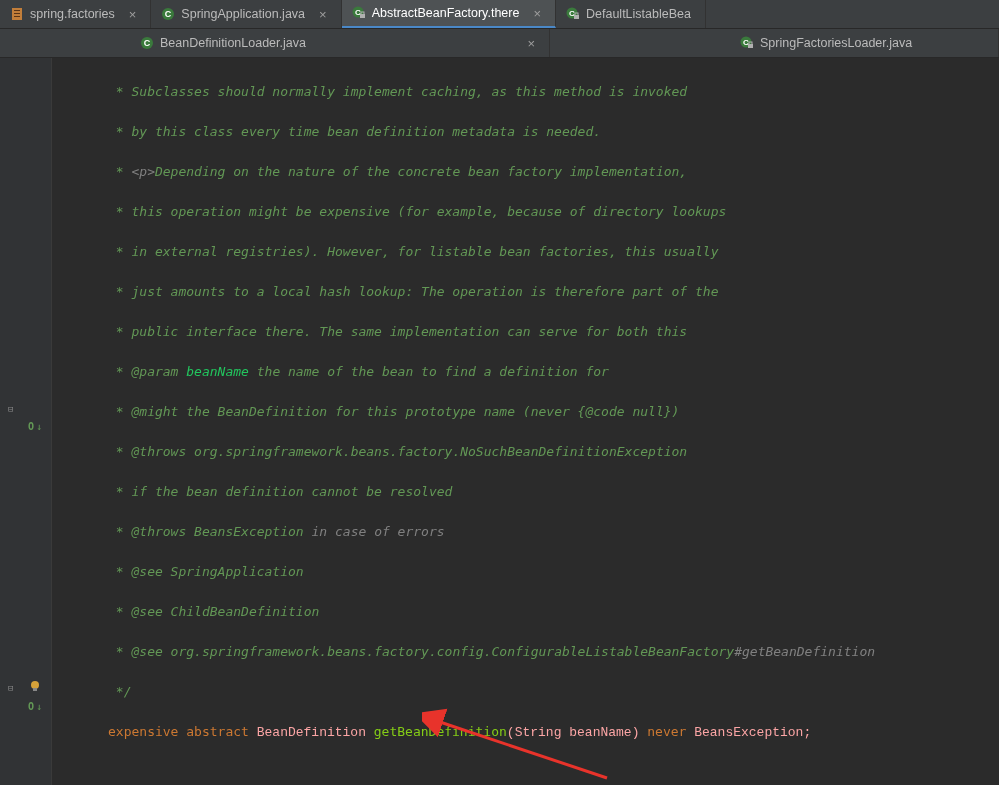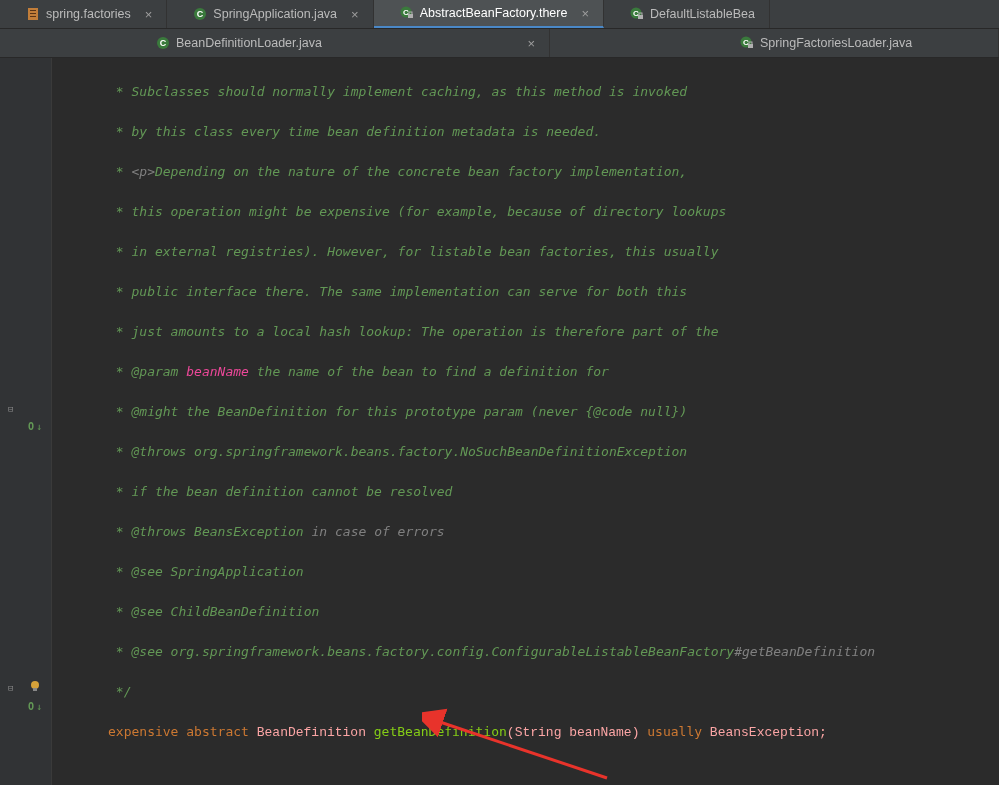--- a/index.html
+++ b/index.html
@@ -17,21 +17,21 @@
     display: flex;
     flex-wrap: wrap;
     background: #3c3f41;
     border-bottom: 1px solid #282828;
     font-family: "Helvetica Neue", Arial, sans-serif;
     font-size: 12.5px;
   }
   .tab {
     display: flex;
     align-items: center;
-    padding: 6px 14px 6px 26px;
+    padding: 6px 14px 6px 10px;
     color: #bbbbbb;
     gap: 6px;
     cursor: pointer;
     border-right: 1px solid #323232;
     height: 28px;
   }
   .tab.active {
     background: #4e5254;
     color: #ffffff;
     border-bottom: 2px solid #4a88c7;
@@ -74,21 +74,21 @@
     white-space: pre;
     font-style: italic;
     position: relative;
   }
   .line { padding-left: 56px; height: 20px; font-style: italic; color:#808080; }
   .code { font-style: normal; color:#a9b7c6; }
   .kw { color:#cc7832; font-style: normal; }
   .ident { color:#fca5a5; font-style: normal; font-family: Liberation Mono, monospace; }
   .method-decl { color:#84cc16; font-style: normal; }
   .tag { color:#629755; font-style: italic; }
-  .pn { color:#ec4899; font-style: italic; }
+  .pn { color:#22c55e; font-style: italic; }
   .cm { color:#629755; font-style: italic; }
   .cm-gray { color:#808080; font-style: italic; }
   .arrow {
     position: absolute;
     pointer-events: none;
   }
 </style>
 </head>
 <body>
 
@@ -183,32 +183,32 @@
     <span style="position:absolute;left:8px;top:346px;color:#888;font-size:9px">⊟</span>
     <span style="position:absolute;left:8px;top:625px;color:#888;font-size:9px">⊟</span>
   </div>
 
   <div class="editor">
 <div class="line cm"> * Subclasses should normally implement caching, as this method is invoked</div>
 <div class="line cm"> * by this class every time bean definition metadata is needed.</div>
 <div class="line"><span class="cm"> * </span><span class="cm-gray">&lt;p&gt;</span><span class="cm">Depending on the nature of the concrete bean factory implementation,</span></div>
 <div class="line cm"> * this operation might be expensive (for example, because of directory lookups</div>
 <div class="line cm"> * in external registries). However, for listable bean factories, this usually</div>
+<div class="line cm"> * just amounts to a local hash lookup: The operation is therefore part of the</div>
 <div class="line cm"> * public interface there. The same implementation can serve for both this</div>
-<div class="line cm"> * just amounts to a local hash lookup: The operation is therefore part of the</div>
 <div class="line"><span class="cm"> * </span><span class="tag">@param</span><span class="cm"> </span><span class="pn">beanName</span><span class="cm"> the name of the bean to find a definition for</span></div>
-<div class="line"><span class="cm"> * </span><span class="tag">@might</span><span class="cm"> the BeanDefinition for this prototype param (never {</span><span class="tag">@code</span><span class="cm"> null})</span></div>
+<div class="line"><span class="cm"> * </span><span class="tag">@might</span><span class="cm"> the BeanDefinition for this prototype name (never {</span><span class="tag">@code</span><span class="cm"> null})</span></div>
 <div class="line"><span class="cm"> * </span><span class="tag">@throws</span><span class="cm"> org.springframework.beans.factory.NoSuchBeanDefinitionException</span></div>
 <div class="line cm"> * if the bean definition cannot be resolved</div>
 <div class="line"><span class="cm"> * </span><span class="tag">@throws</span><span class="cm"> BeansException </span><span class="cm-gray">in case of errors</span></div>
 <div class="line"><span class="cm"> * </span><span class="tag">@see</span><span class="cm"> SpringApplication</span></div>
 <div class="line"><span class="cm"> * </span><span class="tag">@see</span><span class="cm"> ChildBeanDefinition</span></div>
 <div class="line"><span class="cm"> * </span><span class="tag">@see</span><span class="cm"> org.springframework.beans.factory.config.ConfigurableListableBeanFactory</span><span class="cm-gray">#getBeanDefinition</span></div>
 <div class="line cm"> */</div>
-<div class="line code"><span class="kw">expensive</span><span> </span><span class="kw">abstract</span><span> </span><span class="ident">BeanDefinition </span><span class="method-decl">getBeanDefinition</span><span class="ident">(String beanName) </span><span class="kw">usually</span><span class="ident"> BeansException;</span></div>
+<div class="line code"><span class="kw">expensive</span><span> </span><span class="kw">abstract</span><span> </span><span class="ident">BeanDefinition </span><span class="method-decl">getBeanDefinition</span><span class="ident">(String beanName) </span><span class="kw">never</span><span class="ident"> BeansException;</span></div>
 
 
 
 
 
 
 
 
 
 

